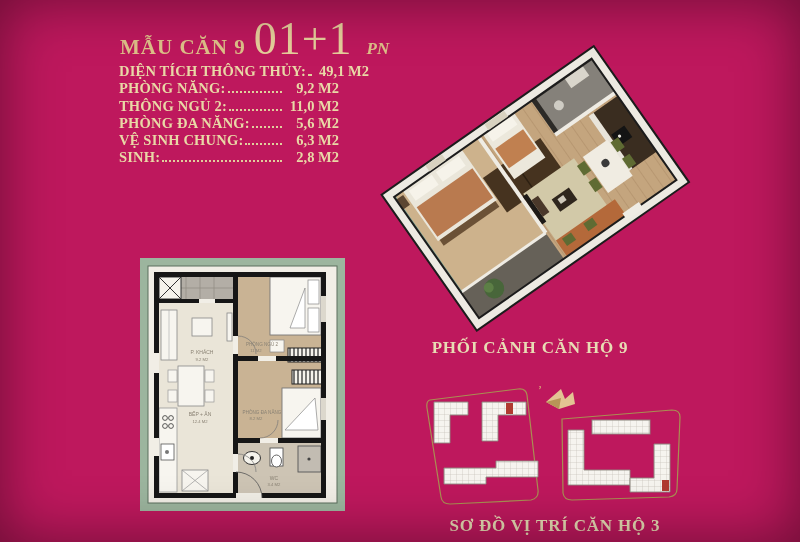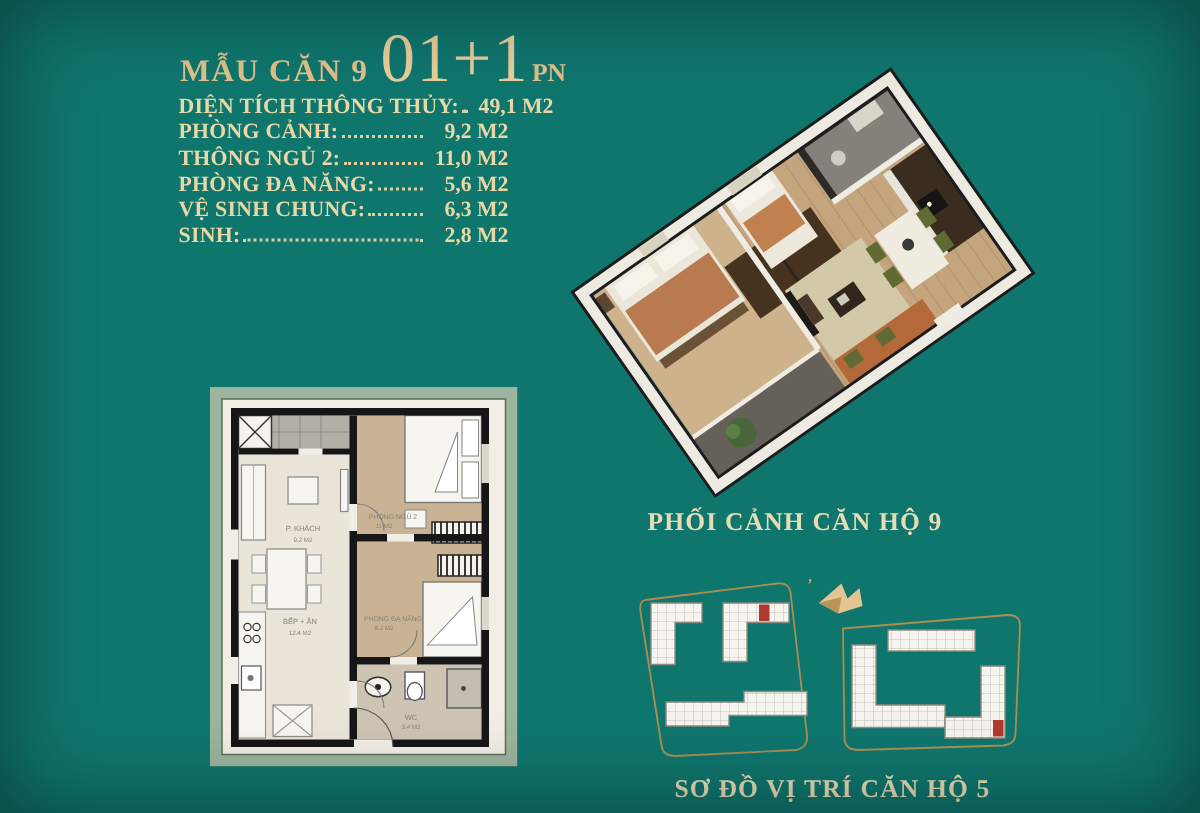--- a/index.html
+++ b/index.html
@@ -1,27 +1,27 @@
 <!DOCTYPE html>
 <html><head>
 <meta charset="utf-8">
 <style>
   html,body{margin:0;padding:0;}
   body{width:800px;height:542px;overflow:hidden;
        font-family:"Liberation Serif","DejaVu Serif",serif;}
-  .stage{position:relative;width:800px;height:542px;background:#0f766e;}
+  .stage{position:relative;width:800px;height:542px;background:#be185d;}
   .stage::after{content:"";position:absolute;inset:0;pointer-events:none;
        box-shadow:inset 0 0 60px rgba(0,0,0,.45);}
 
   
   .title{position:absolute;left:120px;top:12px;display:flex;align-items:baseline;
          color:#dfc189;white-space:nowrap;}
   .t-pre{font-size:21px;letter-spacing:1px;font-weight:bold;}
   .t-big{font-size:46px;margin-left:8px;color:#e7cf9b;letter-spacing:1px;}
-  .t-suf{font-size:17px;margin-left:2px;font-weight:bold;}
+  .t-suf{font-size:17px;margin-left:14px;font-weight:bold;font-style:italic;}
 
   
   .specs{position:absolute;left:119px;top:63px;width:220px;margin:0;padding:0;
          list-style:none;color:#e9d8a6;font-size:14.5px;font-weight:bold;}
   .specs li{display:flex;align-items:baseline;height:17.3px;line-height:17.3px;}
   .specs .lbl{white-space:nowrap;letter-spacing:.2px;}
   .specs .leader{flex:1;border-bottom:2px dotted #e0cf9d;margin:0 3px 3px 2px;min-width:4px;}
   .specs .val{white-space:nowrap;text-align:right;min-width:54px;}
 
   
@@ -47,21 +47,21 @@
     <span class="t-suf">PN</span>
   </header>
 
   <ul class="specs">
     <li>
         <span class="lbl">DIỆN TÍCH THÔNG THỦY:</span>
         <span class="leader"></span>
         <span class="val">49,1 M2</span>
       </li>
     <li>
-        <span class="lbl">PHÒNG CẢNH:</span>
+        <span class="lbl">PHÒNG NĂNG:</span>
         <span class="leader"></span>
         <span class="val">9,2 M2</span>
       </li>
     <li>
         <span class="lbl">THÔNG NGỦ 2:</span>
         <span class="leader"></span>
         <span class="val">11,0 M2</span>
       </li>
     <li>
         <span class="lbl">PHÒNG ĐA NĂNG:</span>
@@ -289,15 +289,15 @@
       <path d="M 234,72 h 16 v 48 h -40 v -14 h 24 z" fill="url(#units)" stroke="#8f8b82" stroke-width=".9"></path>
       <rect x="242" y="108" width="7" height="11" fill="#b03a30"></rect>
 
       <g>
         <text x="118" y="22" font-size="12" fill="#d9b87a" font-family="Liberation Serif, DejaVu Serif, serif">’</text>
         <polygon points="126,30 141,17 145,27 153,20 155,32 139,37" fill="#e3c493"></polygon>
         <polygon points="126,30 141,26 139,37" fill="#b89457"></polygon>
       </g>
     </svg>
   </div>
-  <div class="caption cap-site">SƠ ĐỒ VỊ TRÍ CĂN HỘ 5</div>
+  <div class="caption cap-site">SƠ ĐỒ VỊ TRÍ CĂN HỘ 3</div>
 
 </div>
 
 </body></html>

